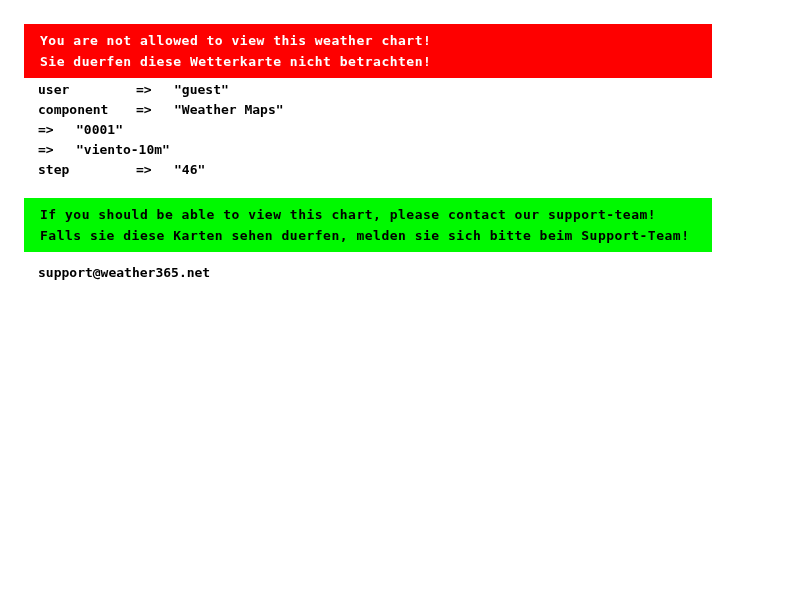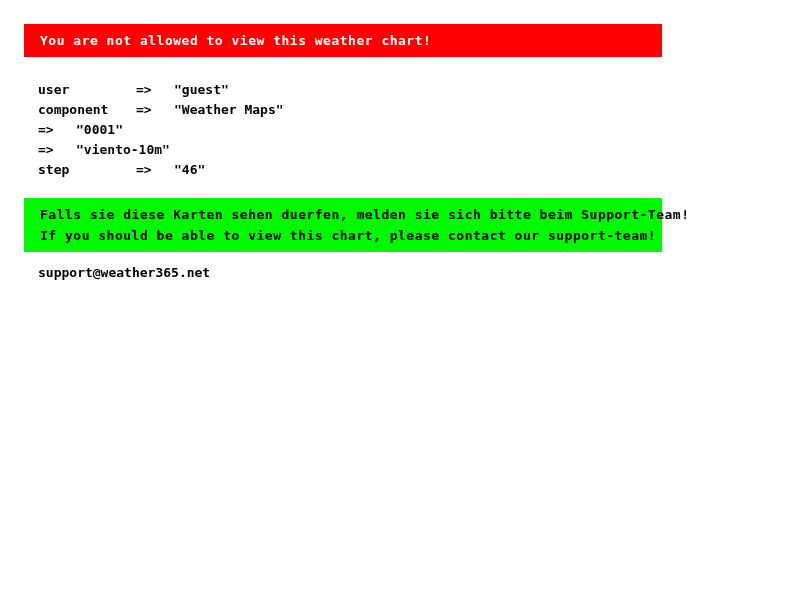--- a/index.html
+++ b/index.html
@@ -16,21 +16,21 @@
     color: #000000;
   }
   .page {
     position: relative;
     width: 800px;
     height: 600px;
   }
   .banner {
     position: absolute;
     left: 24px;
-    width: 638px;
+    width: 688px;
     box-sizing: border-box;
     padding: 6px 16px;
     font-weight: bold;
     letter-spacing: 0.5px;
     line-height: 21px;
   }
   .banner-error {
     top: 24px;
     background: #fe0000;
     color: #ffffff;
@@ -84,20 +84,21 @@
     text-decoration: none;
   }
 </style>
 </head>
 <body>
 
 <div class="page">
 
   <div class="banner banner-error">
     <div class="line">You are not allowed to view this weather chart!</div>
+    <div class="line">Sie duerfen diese Wetterkarte nicht betrachten!</div>
   </div>
 
   <div class="params">
     <div class="param-row">
       <span class="param-key">user</span>
       <span class="param-arrow">=&gt;</span>
       <span class="param-val">"guest"</span>
     </div>
     <div class="param-row">
       <span class="param-key">component</span>
@@ -113,21 +114,21 @@
       <span class="param-val">"viento-10m"</span>
     </div>
     <div class="param-row">
       <span class="param-key">step</span>
       <span class="param-arrow">=&gt;</span>
       <span class="param-val">"46"</span>
     </div>
   </div>
 
   <div class="banner banner-info">
+    <div class="line">If you should be able to view this chart, please contact our support-team!</div>
     <div class="line">Falls sie diese Karten sehen duerfen, melden sie sich bitte beim Support-Team!</div>
-    <div class="line">If you should be able to view this chart, please contact our support-team!</div>
   </div>
 
   <div class="footer">
     <a class="footer-mail" href="#">support@weather365.net</a>
   </div>
 
 </div>
 
 </body></html>

